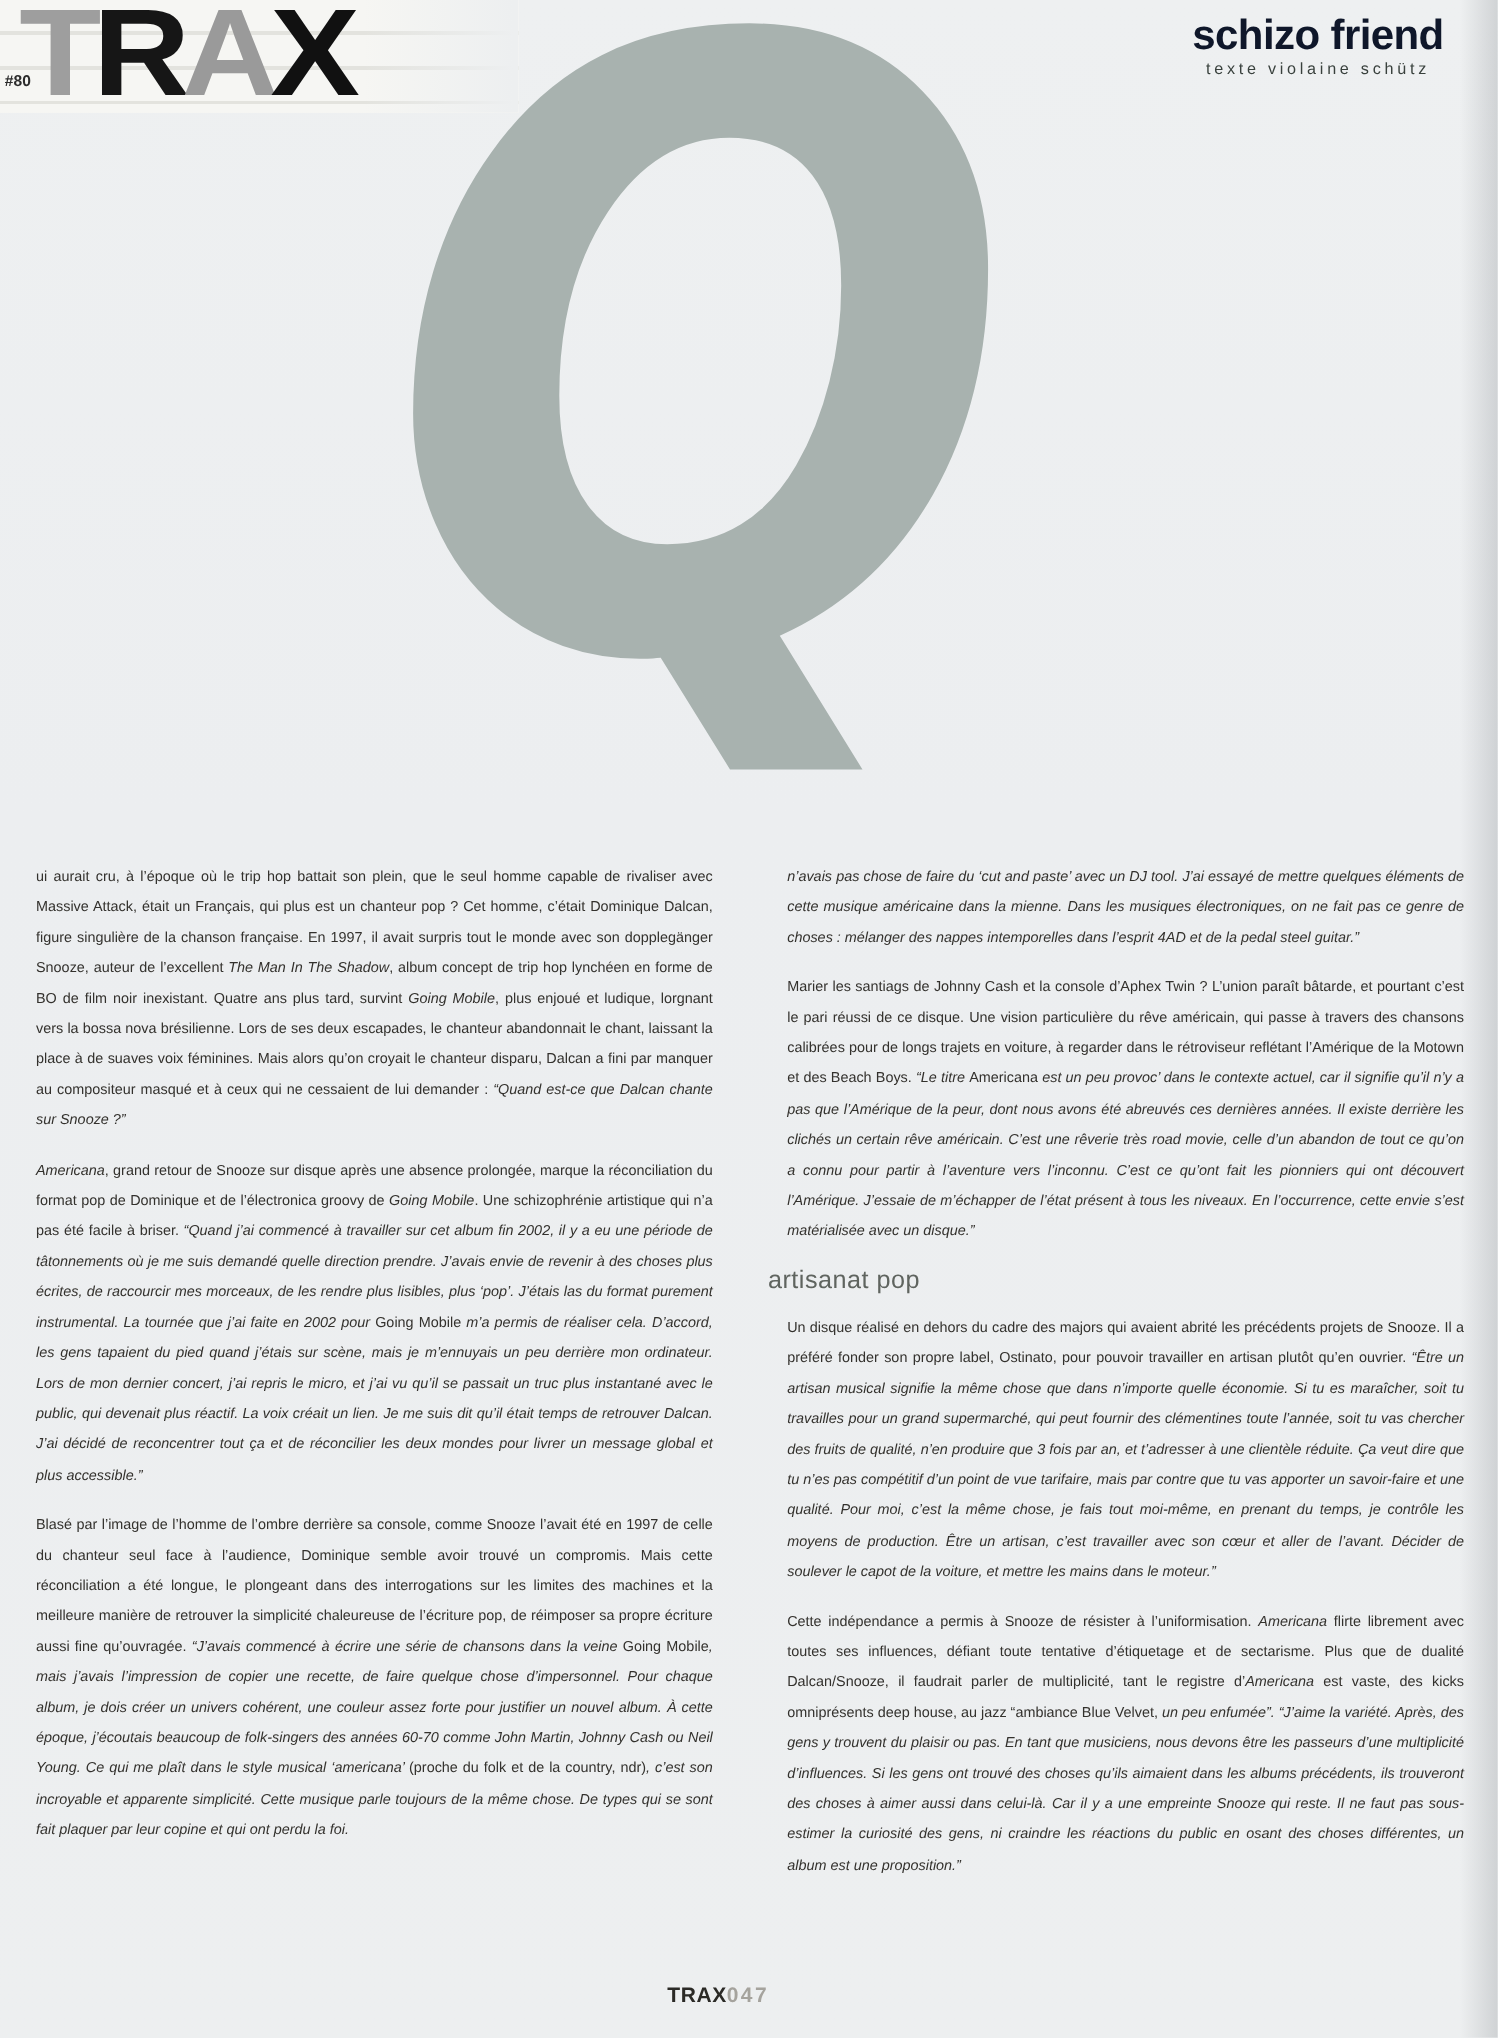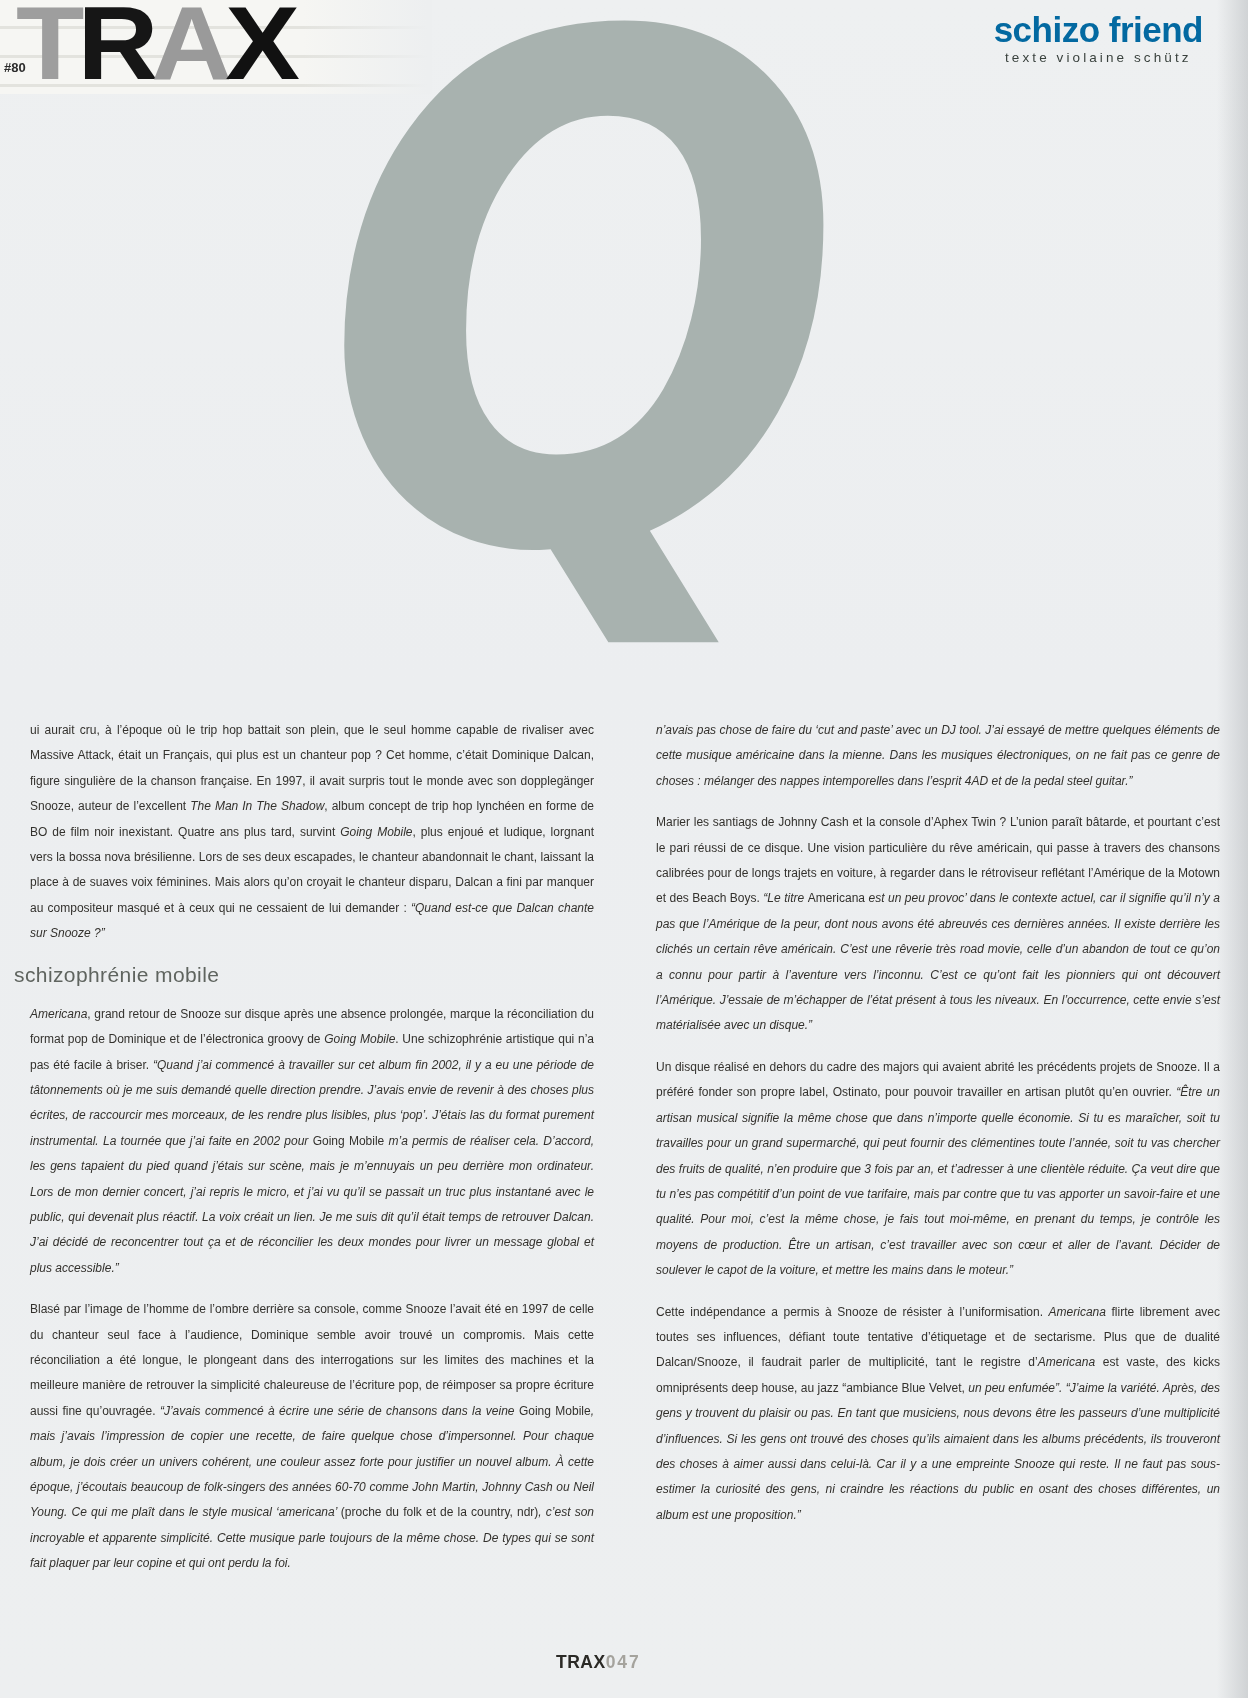--- a/index.html
+++ b/index.html
@@ -79,36 +79,36 @@
 </style>
 </head>
 <body>
 
 <div class="brickwall">
   <span class="issue">#80</span>
 </div>
 <div class="logo" id="trax-logo"><span style="color: rgb(158, 158, 158);">T</span><span style="color: rgb(22, 22, 22);">R</span><span style="color: rgb(154, 154, 154);">A</span><span style="color: rgb(17, 17, 17);">X</span></div>
 
 <div class="titleblock">
-  <h1 style="color: #0369a1;">schizo friend</h1>
+  <h1 style="color: #0f172a;">schizo friend</h1>
   <div class="byline">texte violaine schütz</div>
 </div>
 
 <div class="bigq" style="color: rgb(168, 178, 175);">Q</div>
 
 <main class="columns">
   <div class="col" id="col-0">
       <p><span class="ro">ui aurait cru, à l’époque où le trip hop battait son plein, que le seul homme capable de rivaliser avec Massive Attack, était un Français, qui plus est un chanteur pop ? Cet homme, c’était Dominique Dalcan, figure singulière de la chanson française. En 1997, il avait surpris tout le monde avec son dopplegänger Snooze, auteur de l’excellent </span><span class="it">The Man In The Shadow</span><span class="ro">, album concept de trip hop lynchéen en forme de BO de film noir inexistant. Quatre ans plus tard, survint </span><span class="it">Going Mobile</span><span class="ro">, plus enjoué et ludique, lorgnant vers la bossa nova brésilienne. Lors de ses deux escapades, le chanteur abandonnait le chant, laissant la place à de suaves voix féminines. Mais alors qu’on croyait le chanteur disparu, Dalcan a fini par manquer au compositeur masqué et à ceux qui ne cessaient de lui demander : </span><span class="it">“Quand est-ce que Dalcan chante sur Snooze ?”</span></p>
-      <h3 style="color: rgb(95, 100, 95);">schizophrénie mobile</h3>
       <p><span class="it">Americana</span><span class="ro">, grand retour de Snooze sur disque après une absence prolongée, marque la réconciliation du format pop de Dominique et de l’électronica groovy de </span><span class="it">Going Mobile</span><span class="ro">. Une schizophrénie artistique qui n’a pas été facile à briser. </span><span class="it">“Quand j’ai commencé à travailler sur cet album fin 2002, il y a eu une période de tâtonnements où je me suis demandé quelle direction prendre. J’avais envie de revenir à des choses plus écrites, de raccourcir mes morceaux, de les rendre plus lisibles, plus ‘pop’. J’étais las du format purement instrumental. La tournée que j’ai faite en 2002 pour </span><span class="ro">Going Mobile</span><span class="it"> m’a permis de réaliser cela. D’accord, les gens tapaient du pied quand j’étais sur scène, mais je m’ennuyais un peu derrière mon ordinateur. Lors de mon dernier concert, j’ai repris le micro, et j’ai vu qu’il se passait un truc plus instantané avec le public, qui devenait plus réactif. La voix créait un lien. Je me suis dit qu’il était temps de retrouver Dalcan. J’ai décidé de reconcentrer tout ça et de réconcilier les deux mondes pour livrer un message global et plus accessible.”</span></p>
       <p><span class="ro">Blasé par l’image de l’homme de l’ombre derrière sa console, comme Snooze l’avait été en 1997 de celle du chanteur seul face à l’audience, Dominique semble avoir trouvé un compromis. Mais cette réconciliation a été longue, le plongeant dans des interrogations sur les limites des machines et la meilleure manière de retrouver la simplicité chaleureuse de l’écriture pop, de réimposer sa propre écriture aussi fine qu’ouvragée. </span><span class="it">“J’avais commencé à écrire une série de chansons dans la veine </span><span class="ro">Going Mobile</span><span class="it">, mais j’avais l’impression de copier une recette, de faire quelque chose d’impersonnel. Pour chaque album, je dois créer un univers cohérent, une couleur assez forte pour justifier un nouvel album. À cette époque, j’écoutais beaucoup de folk-singers des années 60-70 comme John Martin, Johnny Cash ou Neil Young. Ce qui me plaît dans le style musical ‘americana’ </span><span class="ro">(proche du folk et de la country, ndr)</span><span class="it">, c’est son incroyable et apparente simplicité. Cette musique parle toujours de la même chose. De types qui se sont fait plaquer par leur copine et qui ont perdu la foi. </span></p>
     </div>
   <div class="col" id="col-1">
       <p><span class="it">n’avais pas chose de faire du ‘cut and paste’ avec un DJ tool. J’ai essayé de mettre quelques éléments de cette musique américaine dans la mienne. Dans les musiques électroniques, on ne fait pas ce genre de choses : mélanger des nappes intemporelles dans l’esprit 4AD et de la pedal steel guitar.”</span></p>
       <p><span class="ro">Marier les santiags de Johnny Cash et la console d’Aphex Twin ? L’union paraît bâtarde, et pourtant c’est le pari réussi de ce disque. Une vision particulière du rêve américain, qui passe à travers des chansons calibrées pour de longs trajets en voiture, à regarder dans le rétroviseur reflétant l’Amérique de la Motown et des Beach Boys. </span><span class="it">“Le titre </span><span class="ro">Americana</span><span class="it"> est un peu provoc’ dans le contexte actuel, car il signifie qu’il n’y a pas que l’Amérique de la peur, dont nous avons été abreuvés ces dernières années. Il existe derrière les clichés un certain rêve américain. C’est une rêverie très road movie, celle d’un abandon de tout ce qu’on a connu pour partir à l’aventure vers l’inconnu. C’est ce qu’ont fait les pionniers qui ont découvert l’Amérique. J’essaie de m’échapper de l’état présent à tous les niveaux. En l’occurrence, cette envie s’est matérialisée avec un disque.”</span></p>
+      <h3 style="color: rgb(95, 100, 95);">artisanat pop</h3>
       <p><span class="ro">Un disque réalisé en dehors du cadre des majors qui avaient abrité les précédents projets de Snooze. Il a préféré fonder son propre label, Ostinato, pour pouvoir travailler en artisan plutôt qu’en ouvrier. </span><span class="it">“Être un artisan musical signifie la même chose que dans n’importe quelle économie. Si tu es maraîcher, soit tu travailles pour un grand supermarché, qui peut fournir des clémentines toute l’année, soit tu vas chercher des fruits de qualité, n’en produire que 3 fois par an, et t’adresser à une clientèle réduite. Ça veut dire que tu n’es pas compétitif d’un point de vue tarifaire, mais par contre que tu vas apporter un savoir-faire et une qualité. Pour moi, c’est la même chose, je fais tout moi-même, en prenant du temps, je contrôle les moyens de production. Être un artisan, c’est travailler avec son cœur et aller de l’avant. Décider de soulever le capot de la voiture, et mettre les mains dans le moteur.”</span></p>
       <p><span class="ro">Cette indépendance a permis à Snooze de résister à l’uniformisation. </span><span class="it">Americana</span><span class="ro"> flirte librement avec toutes ses influences, défiant toute tentative d’étiquetage et de sectarisme. Plus que de dualité Dalcan/Snooze, il faudrait parler de multiplicité, tant le registre d’</span><span class="it">Americana</span><span class="ro"> est vaste, des kicks omniprésents deep house, au jazz “ambiance Blue Velvet, </span><span class="it">un peu enfumée”. “J’aime la variété. Après, des gens y trouvent du plaisir ou pas. En tant que musiciens, nous devons être les passeurs d’une multiplicité d’influences. Si les gens ont trouvé des choses qu’ils aimaient dans les albums précédents, ils trouveront des choses à aimer aussi dans celui-là. Car il y a une empreinte Snooze qui reste. Il ne faut pas sous-estimer la curiosité des gens, ni craindre les réactions du public en osant des choses différentes, un album est une proposition.”</span></p>
     </div>
 </main>
 
 <div class="pagefooter">
   <span class="brand">TRAX</span><span class="pnum">047</span>
 </div>
 
 </body></html>

